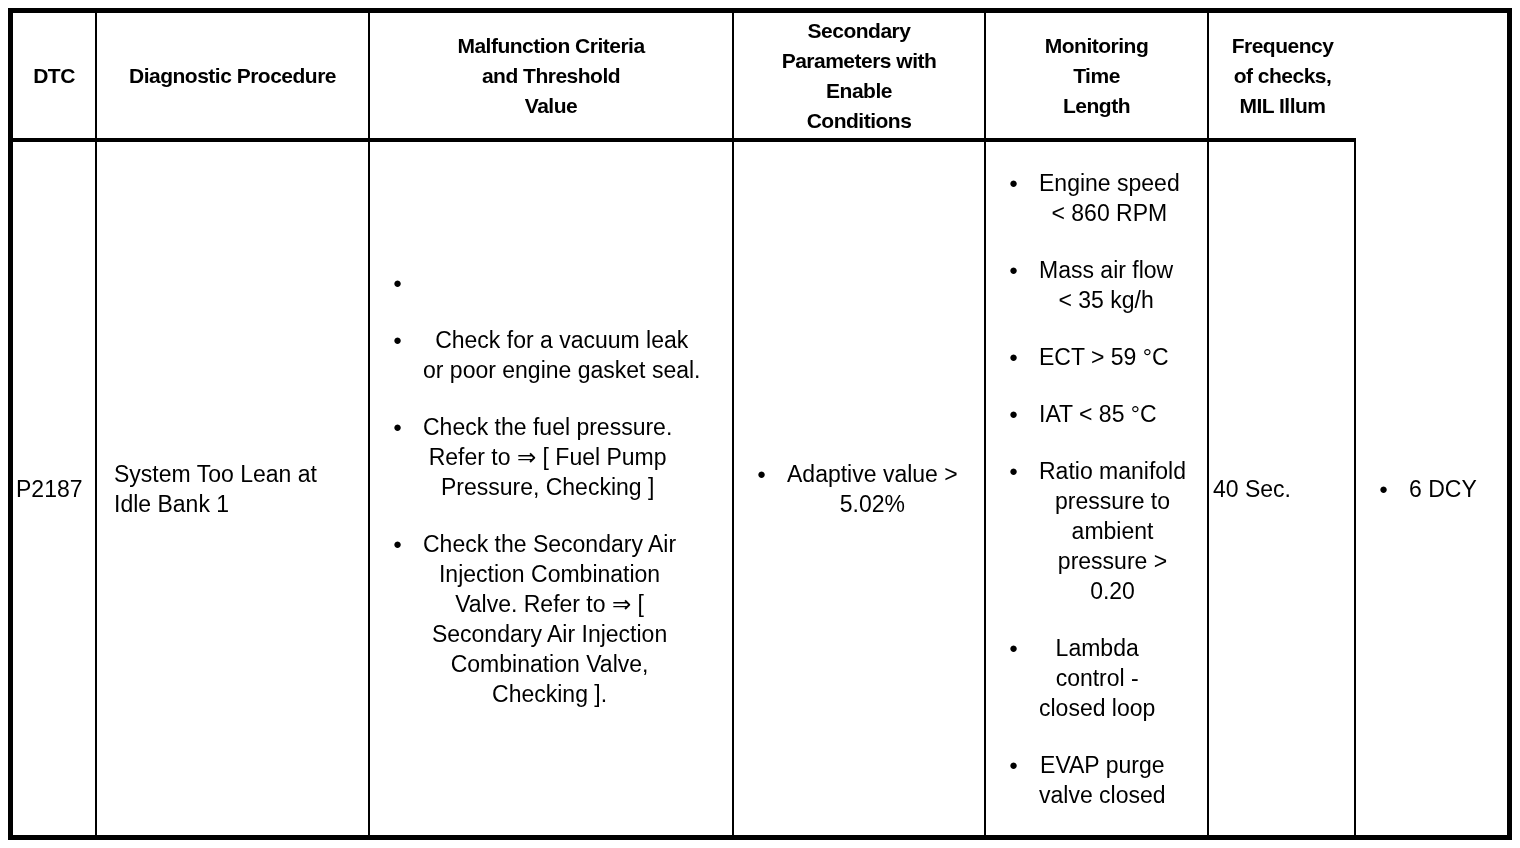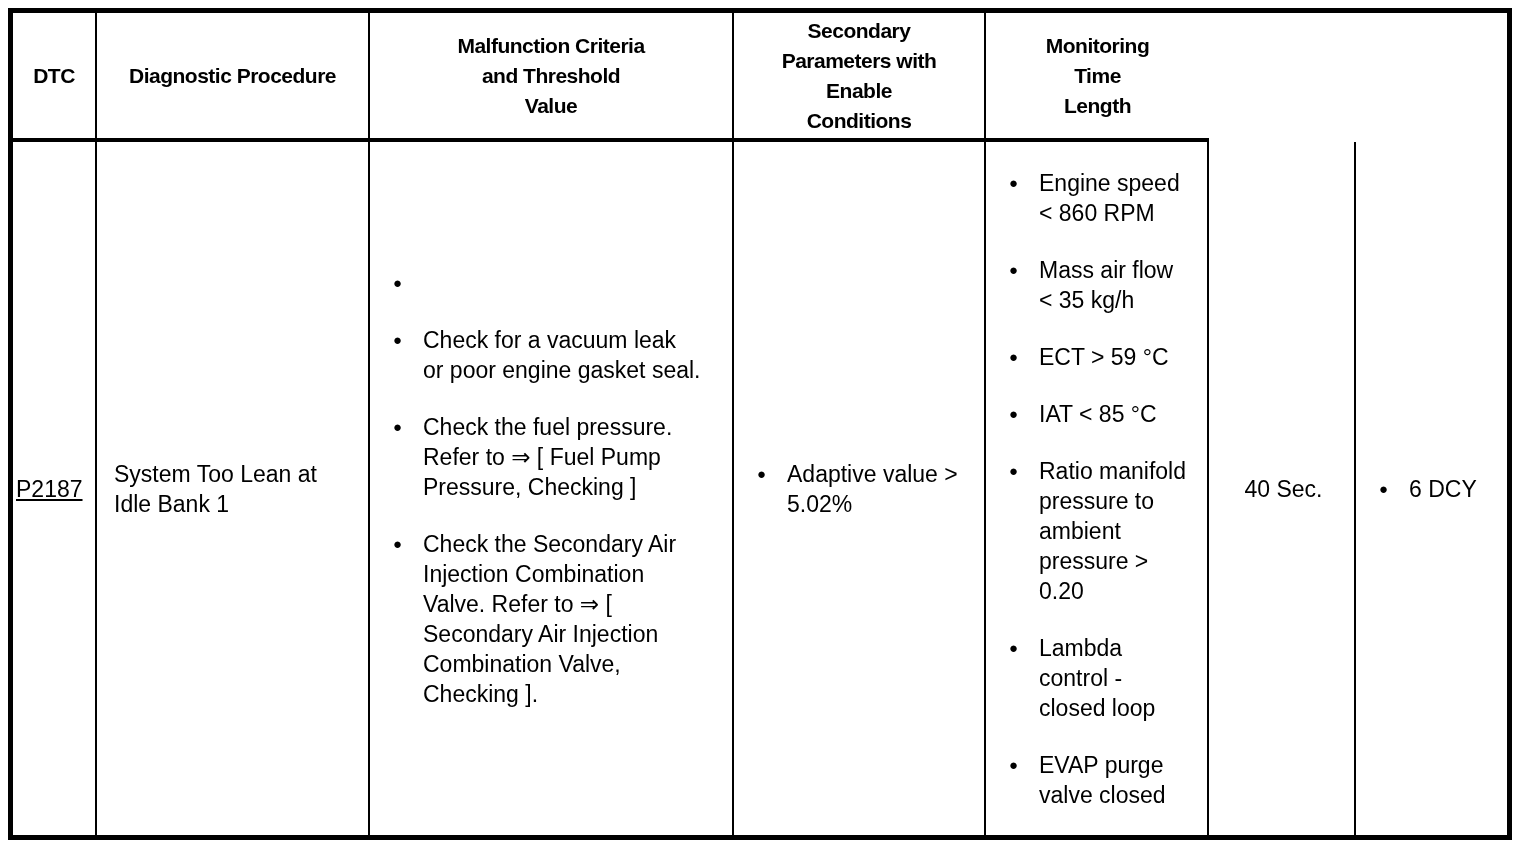--- a/index.html
+++ b/index.html
@@ -49,40 +49,41 @@
     line-height: 30px;
     letter-spacing: -0.5px;
   }
   .td {
     display: flex;
     align-items: center;
     font-size: 23px;
     line-height: 30px;
   }
   .pre { white-space: pre; }
-  .pad-dtc   { padding-left: 3px; text-decoration: underline; }
+  .pad-dtc   { padding-left: 3px; }
   .pad-err   { padding-left: 17px; }
-  .pad-mon   { padding-left: 4px; justify-content: center; }
+  .pad-mon   { padding-left: 4px; }
   .pad-list  { padding-left: 23px; padding-right: 2px; }
   .bullets {
     display: flex;
     flex-direction: column;
     gap: 27px;
   }
   .bullet-item { display: flex; }
   .bullet {
     flex: 0 0 30px;
     width: 30px;
     font-size: 15px;
     line-height: 30px;
   }
   .btext {
     white-space: pre;
     font-size: 23px;
     line-height: 30px;
+    text-align: center;
   }
 </style>
 </head>
 <body>
 
 <div class="page">
   <div class="dtc-table">
 
     <div class="row thead">
       <div class="cell th">
@@ -99,20 +100,25 @@
       <div class="cell th">
         <span class="pre">Secondary
 Parameters with
 Enable
 Conditions</span>
       </div>
       <div class="cell th">
         <span class="pre">Monitoring
 Time
 Length</span>
+      </div>
+      <div class="cell th">
+        <span class="pre">Frequency
+of checks,
+MIL Illum</span>
       </div>
     </div>
 
     <div class="row tbody">
 
       <div class="cell td pad-dtc">
         <span class="pre">P2187</span>
       </div>
 
       <div class="cell td pad-err">

